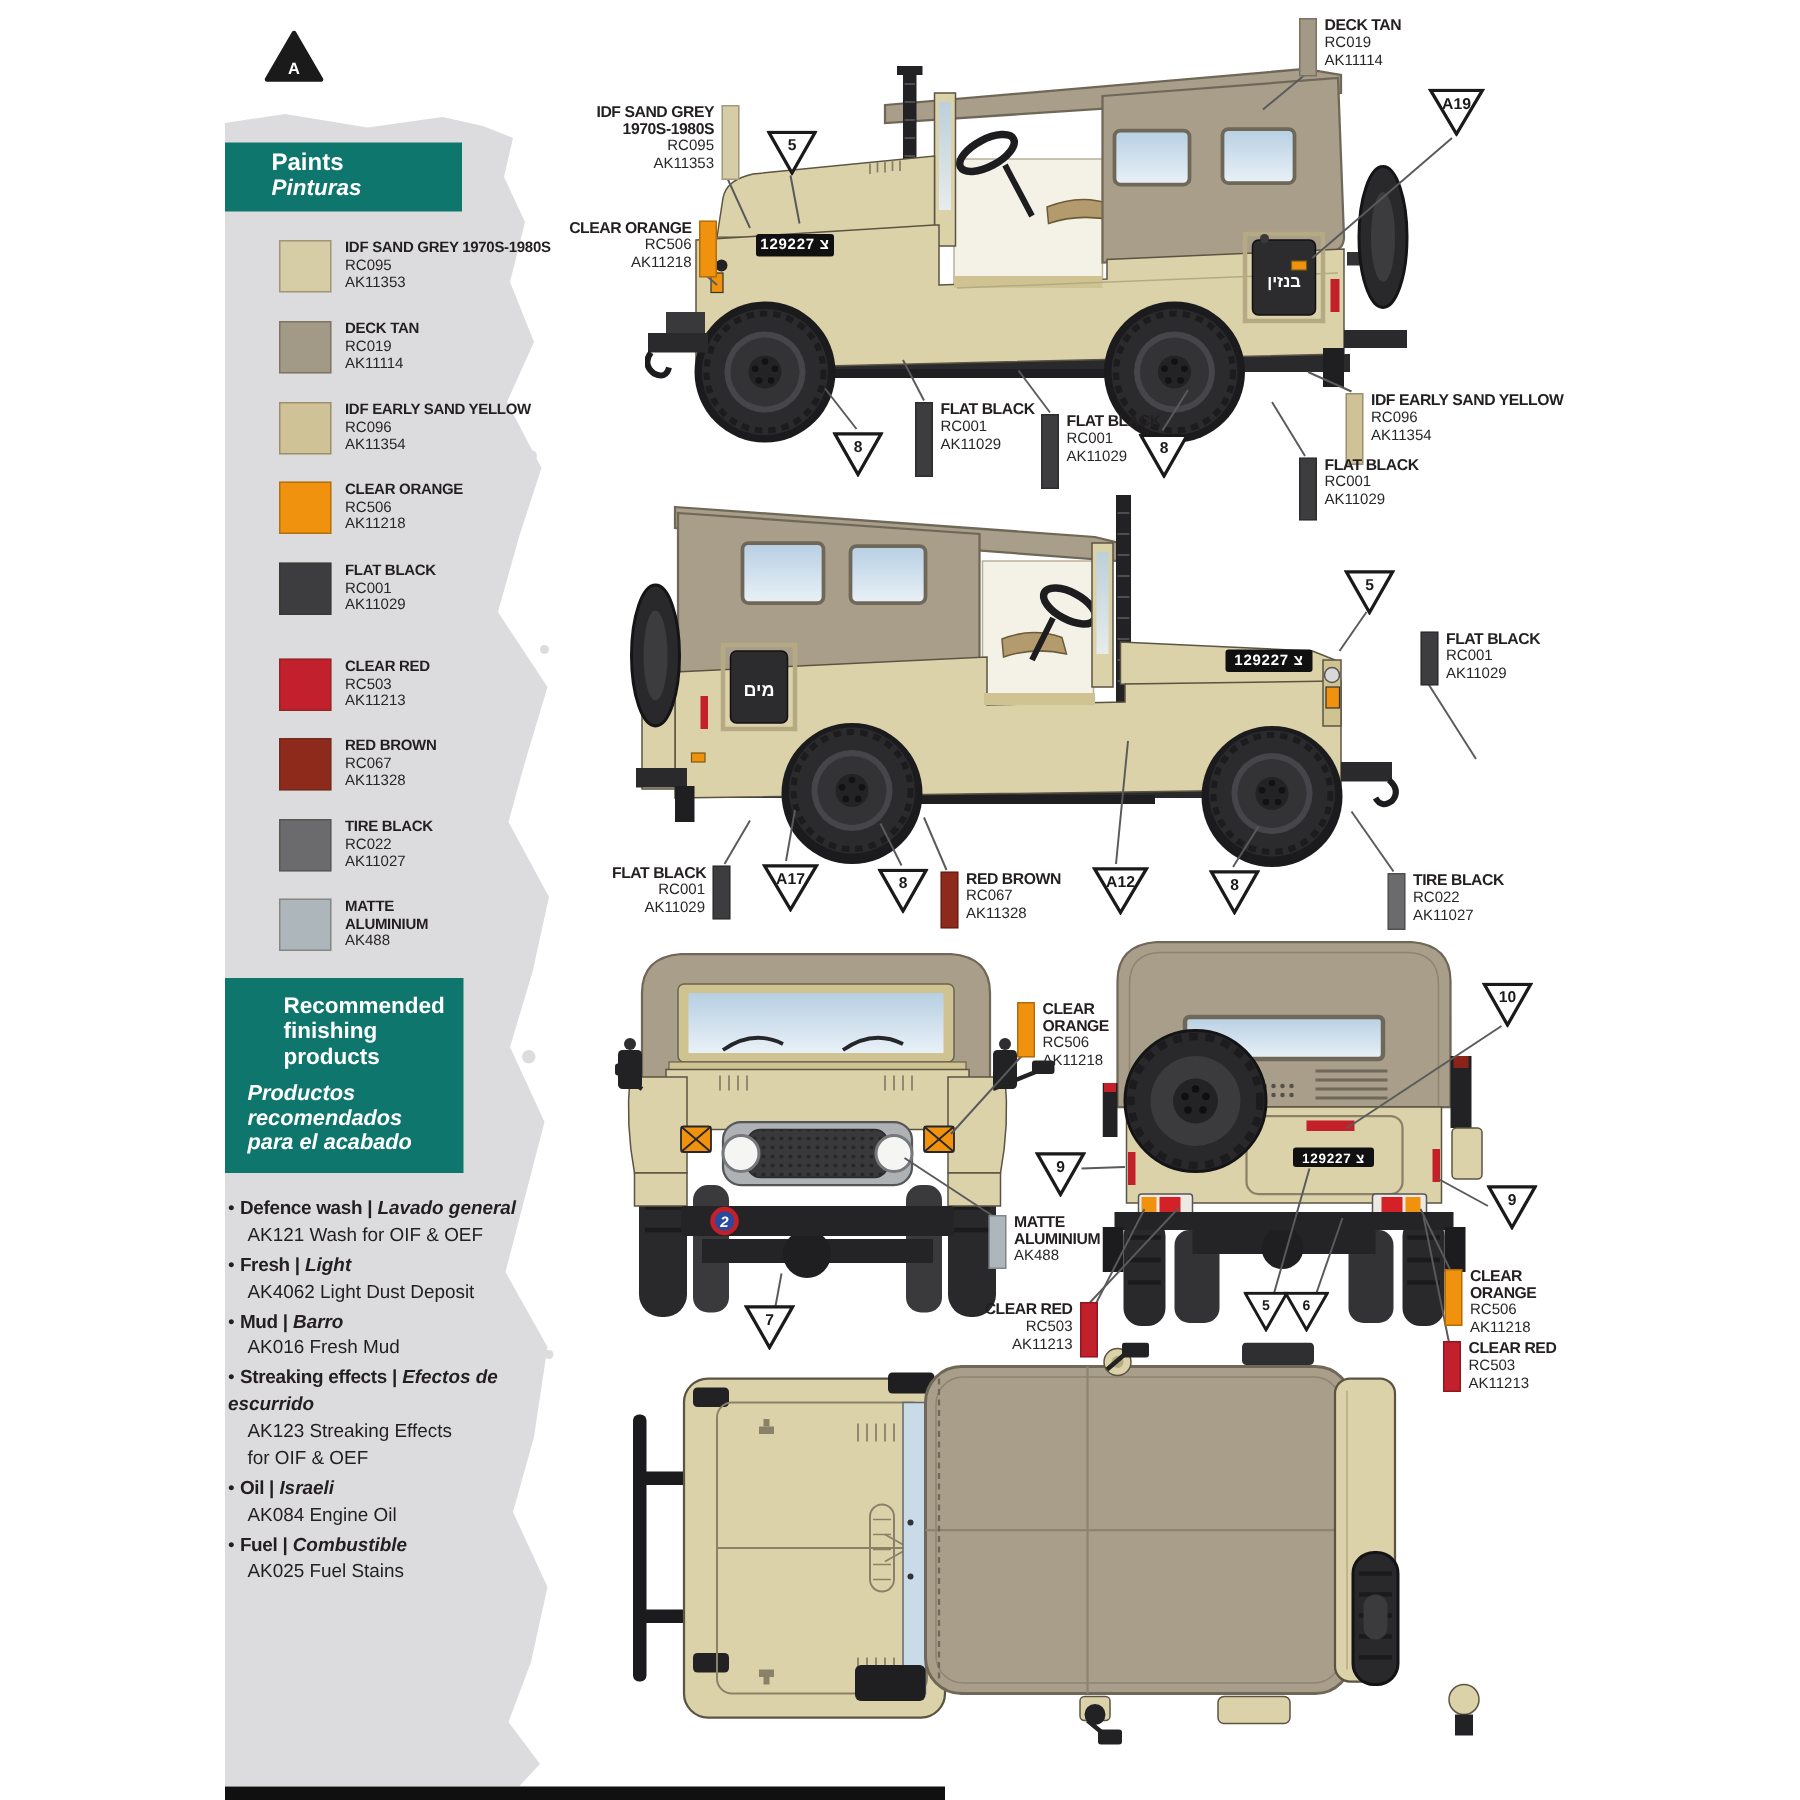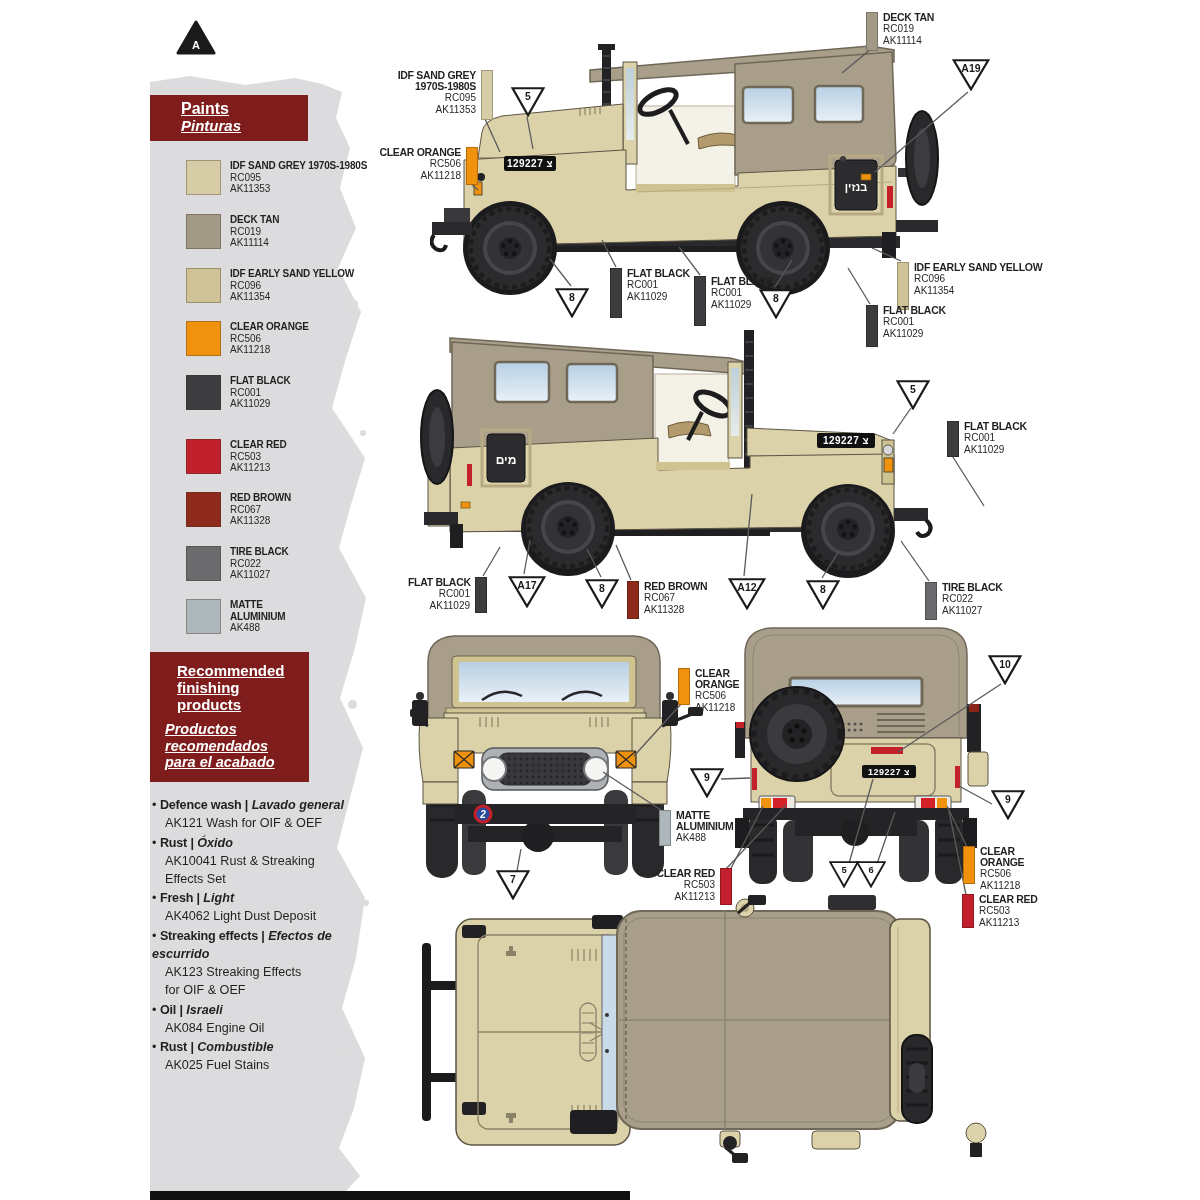--- a/index.html
+++ b/index.html
@@ -9,26 +9,26 @@
   #paper{position:absolute;left:150px;top:76px;width:260px;height:1115px;background:#dcdcde;
     clip-path:polygon(0px 6px,40px 0px,95px 9px,145px 2px,172px 8px,192px 16px,186px 42px,200px 72px,
       190px 112px,206px 152px,188px 192px,211px 236px,196px 282px,182px 332px,215px 382px,200px 432px,
       189px 472px,216px 522px,205px 572px,190px 622px,213px 672px,200px 722px,187px 772px,215px 822px,
       206px 882px,192px 932px,215px 982px,204px 1032px,189px 1072px,210px 1100px,196px 1115px,0px 1115px);}
   .blob{position:absolute;background:#dcdcde;border-radius:50%;}
   
   #hdr{position:absolute;left:176px;top:20px;display:flex;align-items:center;gap:10px;z-index:4;}
   #hdr .ttl{font-size:20px;font-weight:bold;letter-spacing:-0.2px;}
   
-  .obox{position:absolute;background:#7f1d1d;color:#fff;z-index:2;text-decoration:underline;}
+  .obox{position:absolute;background:#0f766e;color:#fff;z-index:2;}
   #paintsBox{left:150px;top:95px;width:158px;height:46px;}
   #paintsBox .t1{font-size:16px;font-weight:bold;padding:5px 0 0 31px;line-height:1.1;}
   #paintsBox .t2{font-size:15px;font-weight:bold;font-style:italic;padding-left:31px;line-height:1.1;}
   #finBox{left:150px;top:652px;width:159px;height:130px;}
-  #finBox .t1{font-size:15px;font-weight:bold;line-height:1.14;padding:10px 12px 0 27px;width:120px;}
+  #finBox .t1{font-size:15px;font-weight:bold;line-height:1.14;padding:10px 12px 0 27px;width:120px;margin-left:12px;}
   #finBox .t2{font-size:14.5px;font-weight:bold;font-style:italic;line-height:1.14;padding:8px 12px 0 15px;width:120px;}
   
   .pe{position:absolute;left:186px;display:flex;gap:9px;width:200px;z-index:2;}
   .pe .sw{width:33px;height:33px;border:1px solid rgba(60,50,30,.35);flex:none;}
   .pe .pn{font-size:10px;font-weight:bold;white-space:nowrap;letter-spacing:-0.2px;line-height:1.15;}
   .pe .pc{font-size:10px;color:#2a2627;line-height:1.18;}
   .pe.wrapname .pn{white-space:normal;width:72px;}
   
   #finList{position:absolute;left:152px;top:797px;width:198px;z-index:2;font-size:12.6px;line-height:1.42;}
   .fin-item{margin-bottom:2px;}
@@ -155,39 +155,38 @@
     <div class="t1">Recommended finishing products</div>
     <div class="t2">Productos recomendados para el acabado</div>
   </div>
 
   <div id="finList">
     <div class="fin-item">
       <div class="fin-head">• <b>Defence wash |</b> <i>Lavado general</i></div>
       <div class="fin-prod">AK121 Wash for OIF &amp; OEF</div>
       </div>
     <div class="fin-item">
-      <div class="fin-head">• <b>Rust |</b> <i>Óxido</i></div>
-      <div class="fin-prod">AK10041 Rust &amp; Streaking
-Effects Set</div>
-      </div>
-    <div class="fin-item">
       <div class="fin-head">• <b>Fresh |</b> <i>Light</i></div>
       <div class="fin-prod">AK4062 Light Dust Deposit</div>
+      </div>
+    <div class="fin-item">
+      <div class="fin-head">• <b>Mud |</b> <i>Barro</i></div>
+      <div class="fin-prod">AK016 Fresh Mud</div>
       </div>
     <div class="fin-item">
       <div class="fin-head">• <b>Streaking effects |</b> <i>Efectos de escurrido</i></div>
       <div class="fin-prod">AK123 Streaking Effects
 for OIF &amp; OEF</div>
       </div>
     <div class="fin-item">
       <div class="fin-head">• <b>Oil |</b> <i>Israeli</i></div>
       <div class="fin-prod">AK084 Engine Oil</div>
       </div>
     <div class="fin-item">
-      <div class="fin-head">• <b>Rust |</b> <i>Combustible</i></div>
+      <div class="fin-head">• <b>Fuel |</b> <i>Combustible</i></div>
       <div class="fin-prod">AK025 Fuel Stains</div>
       </div>
   </div>
 
   <svg class="veh" style="left:430px;top:40px" width="545" height="260" viewBox="0 0 545 260">
     <defs>
       <linearGradient id="g1" x1="0" y1="0" x2="0" y2="1">
         <stop offset="0" stop-color="#b7cfe3"></stop>
           <stop offset="1" stop-color="#e9f1f7"></stop>
       </linearGradient>

